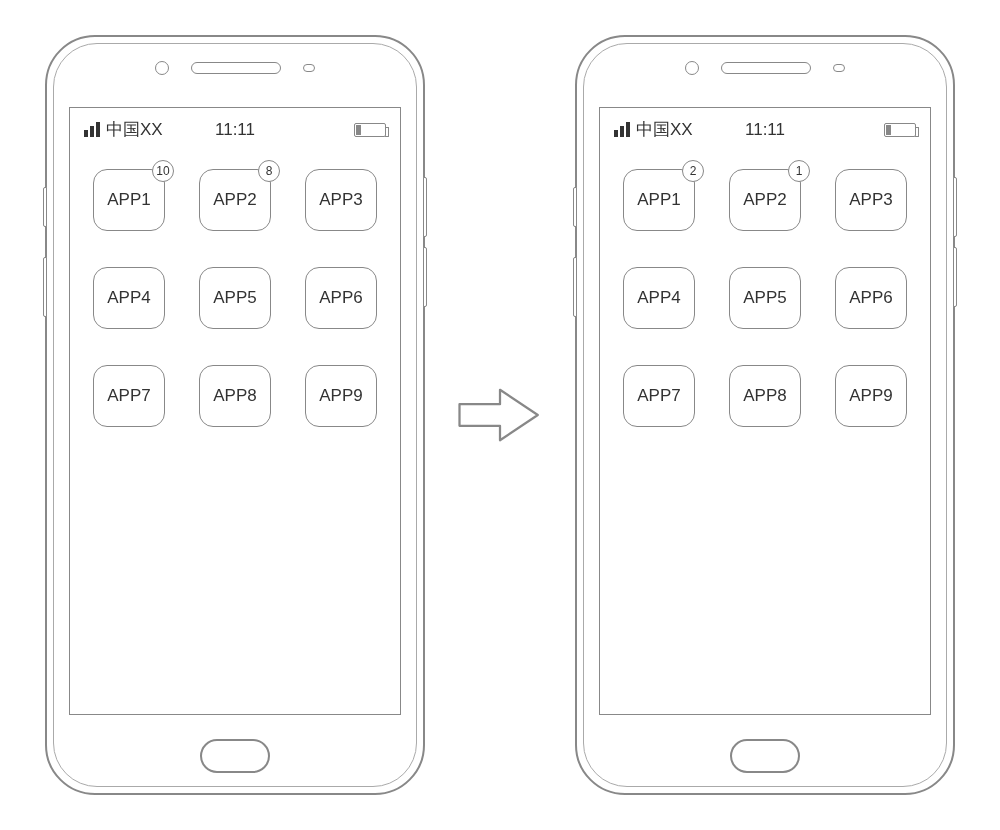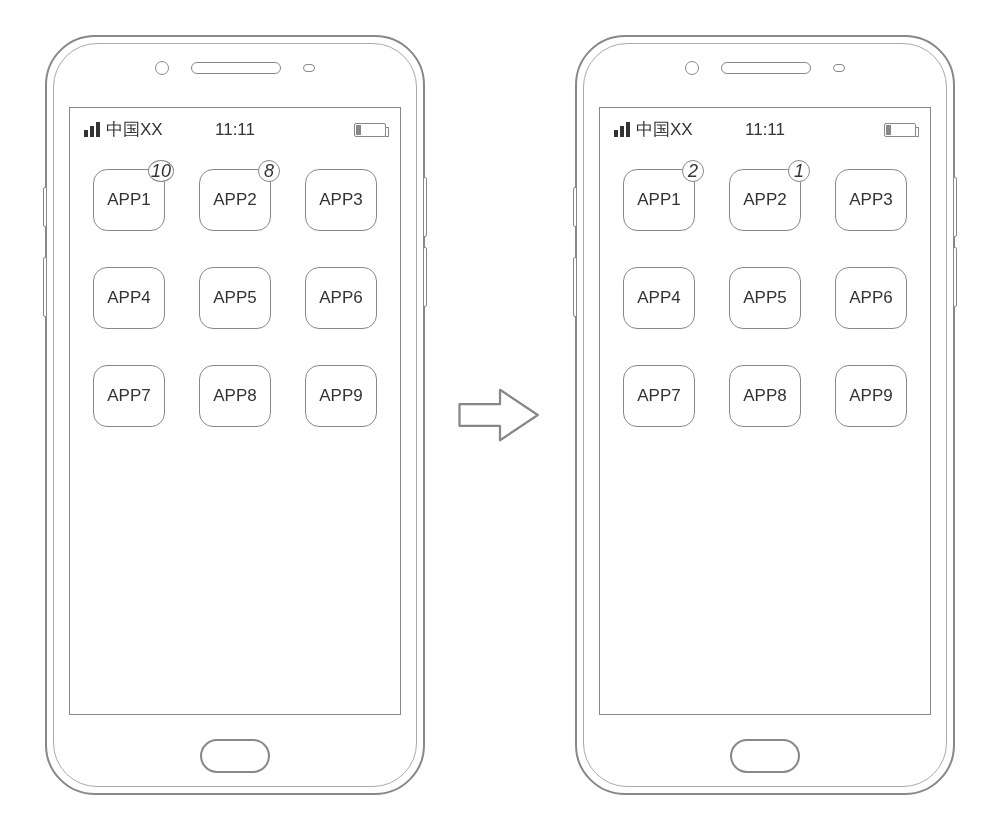--- a/index.html
+++ b/index.html
@@ -126,26 +126,25 @@
   }
   .badge {
     position: absolute;
     top: -10px;
     right: -10px;
     min-width: 22px;
     height: 22px;
     border: 1.5px solid #888;
     border-radius: 50%;
     background: #fff;
-    font-size: 18px;
+    font-size: 12px;
     display: flex;
     align-items: center;
     justify-content: center;
     padding: 0 2px;
-    font-style: italic;
   }
   .home-button {
     position: absolute;
     bottom: 20px;
     left: 50%;
     transform: translateX(-50%);
     width: 70px;
     height: 34px;
     border: 2px solid #888;
     border-radius: 18px;

